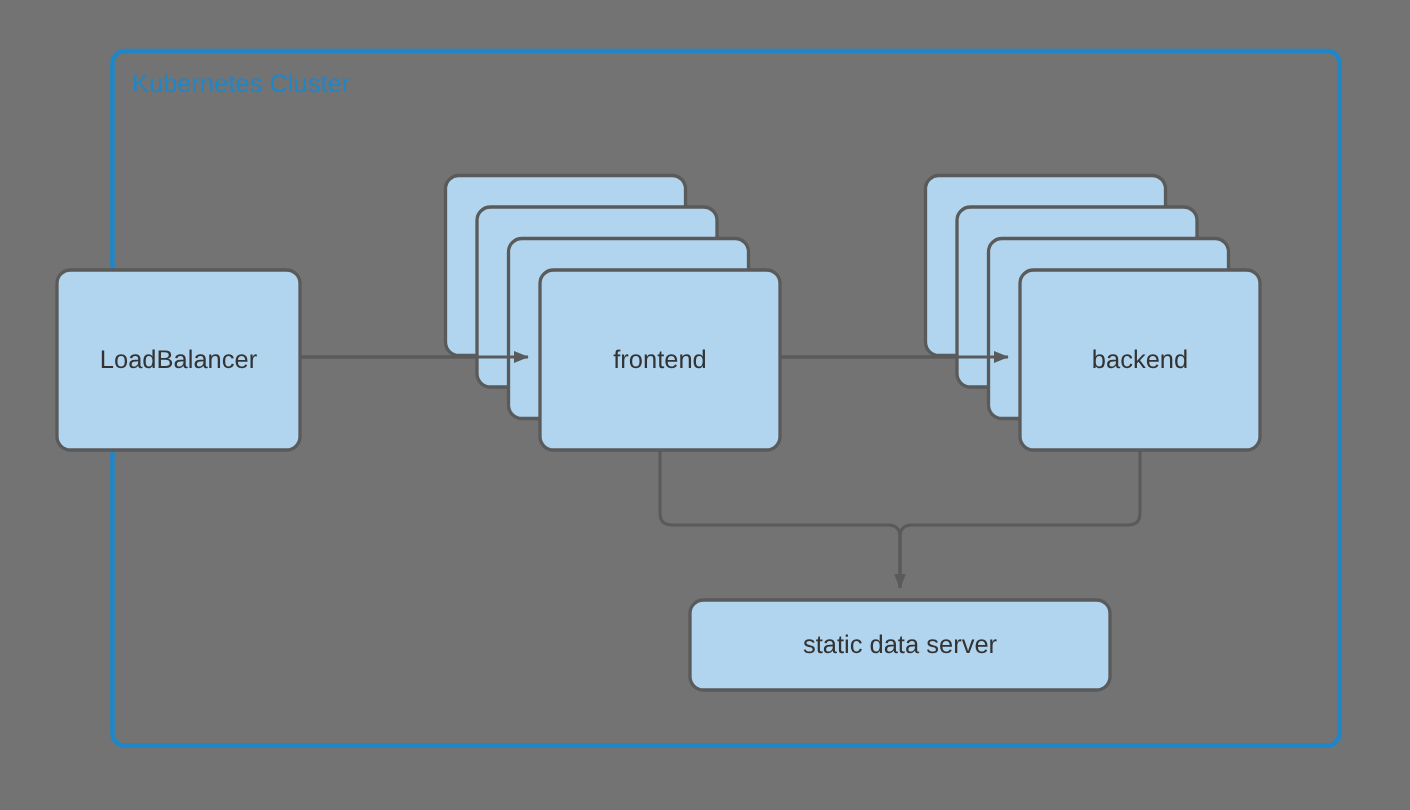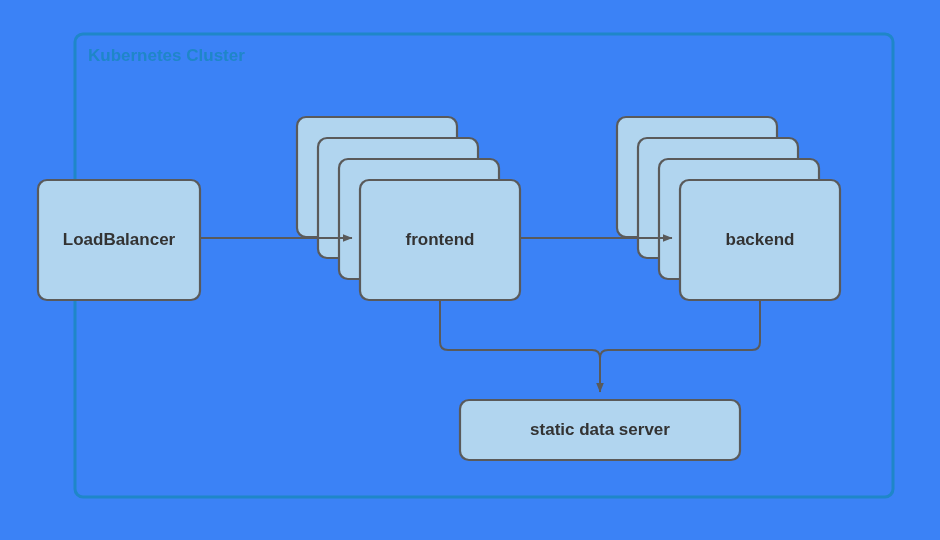--- a/index.html
+++ b/index.html
@@ -48,21 +48,21 @@
     stroke-linecap: butt;
     stroke-linejoin: round;
   }
   .arrow-head {
     stroke: none;
   }
 </style>
 </head>
 <body>
 
-<div id="canvas" style="background: #3b82f6; font-weight: bold;">
+<div id="canvas" style="background: #737373;">
   <svg class="diagram" viewBox="0 0 940 540" xmlns="http://www.w3.org/2000/svg">
 
     <defs>
       <marker id="arrowhead" markerWidth="10" markerHeight="8" refX="9.5" refY="4" orient="auto" markerUnits="userSpaceOnUse">
         <path d="M 0 0 L 10 4 L 0 8 z" class="arrow-head" fill="#5a5a5a"></path>
       </marker>
     </defs>
 
     <g>
       <rect id="cluster-rect" class="cluster-shape" x="75" y="34" width="818" height="463" rx="8" ry="8" stroke="#1f86c8"></rect>

